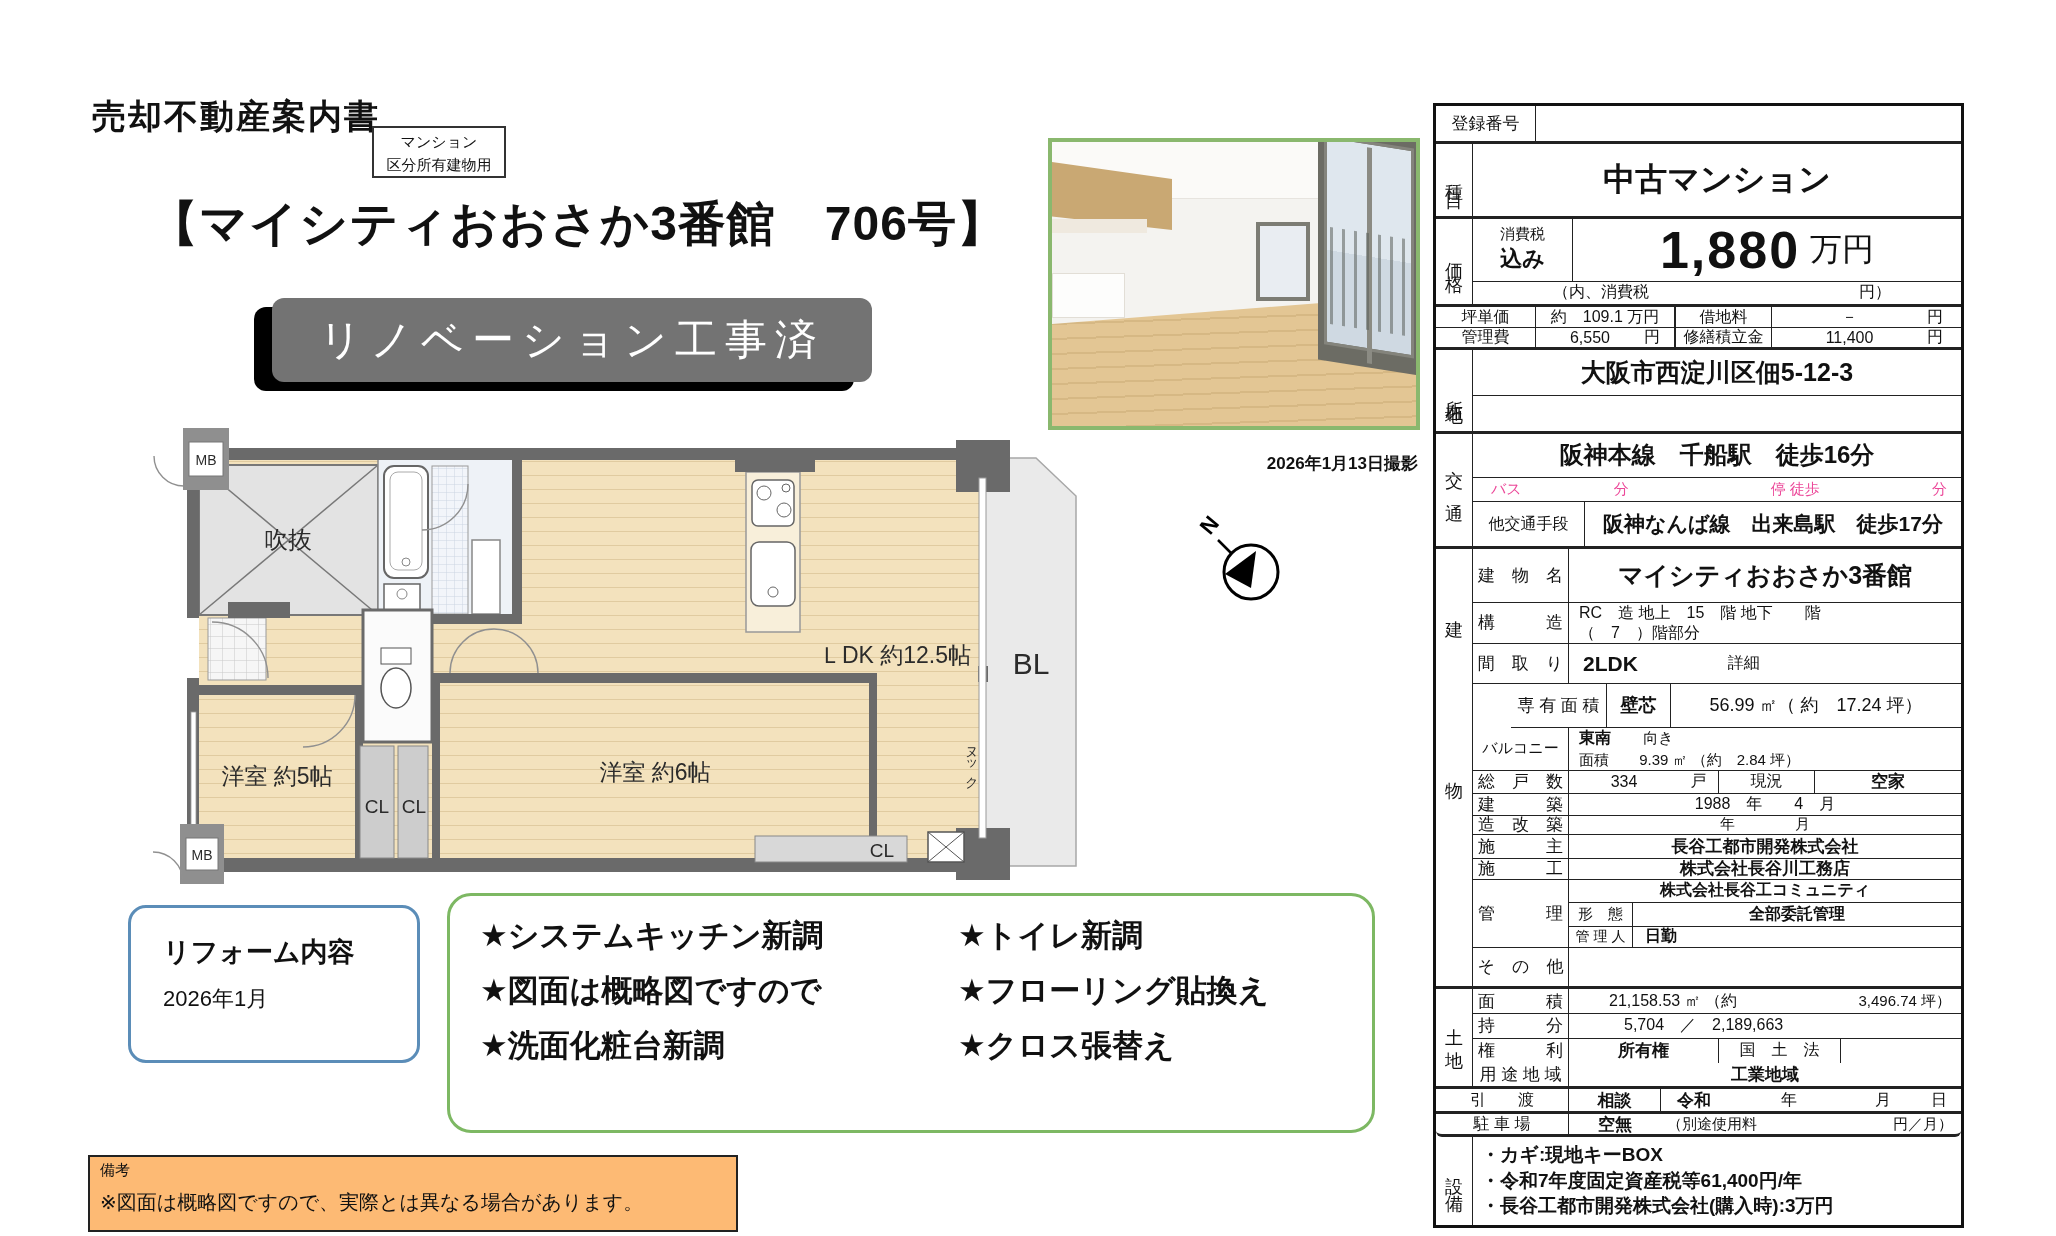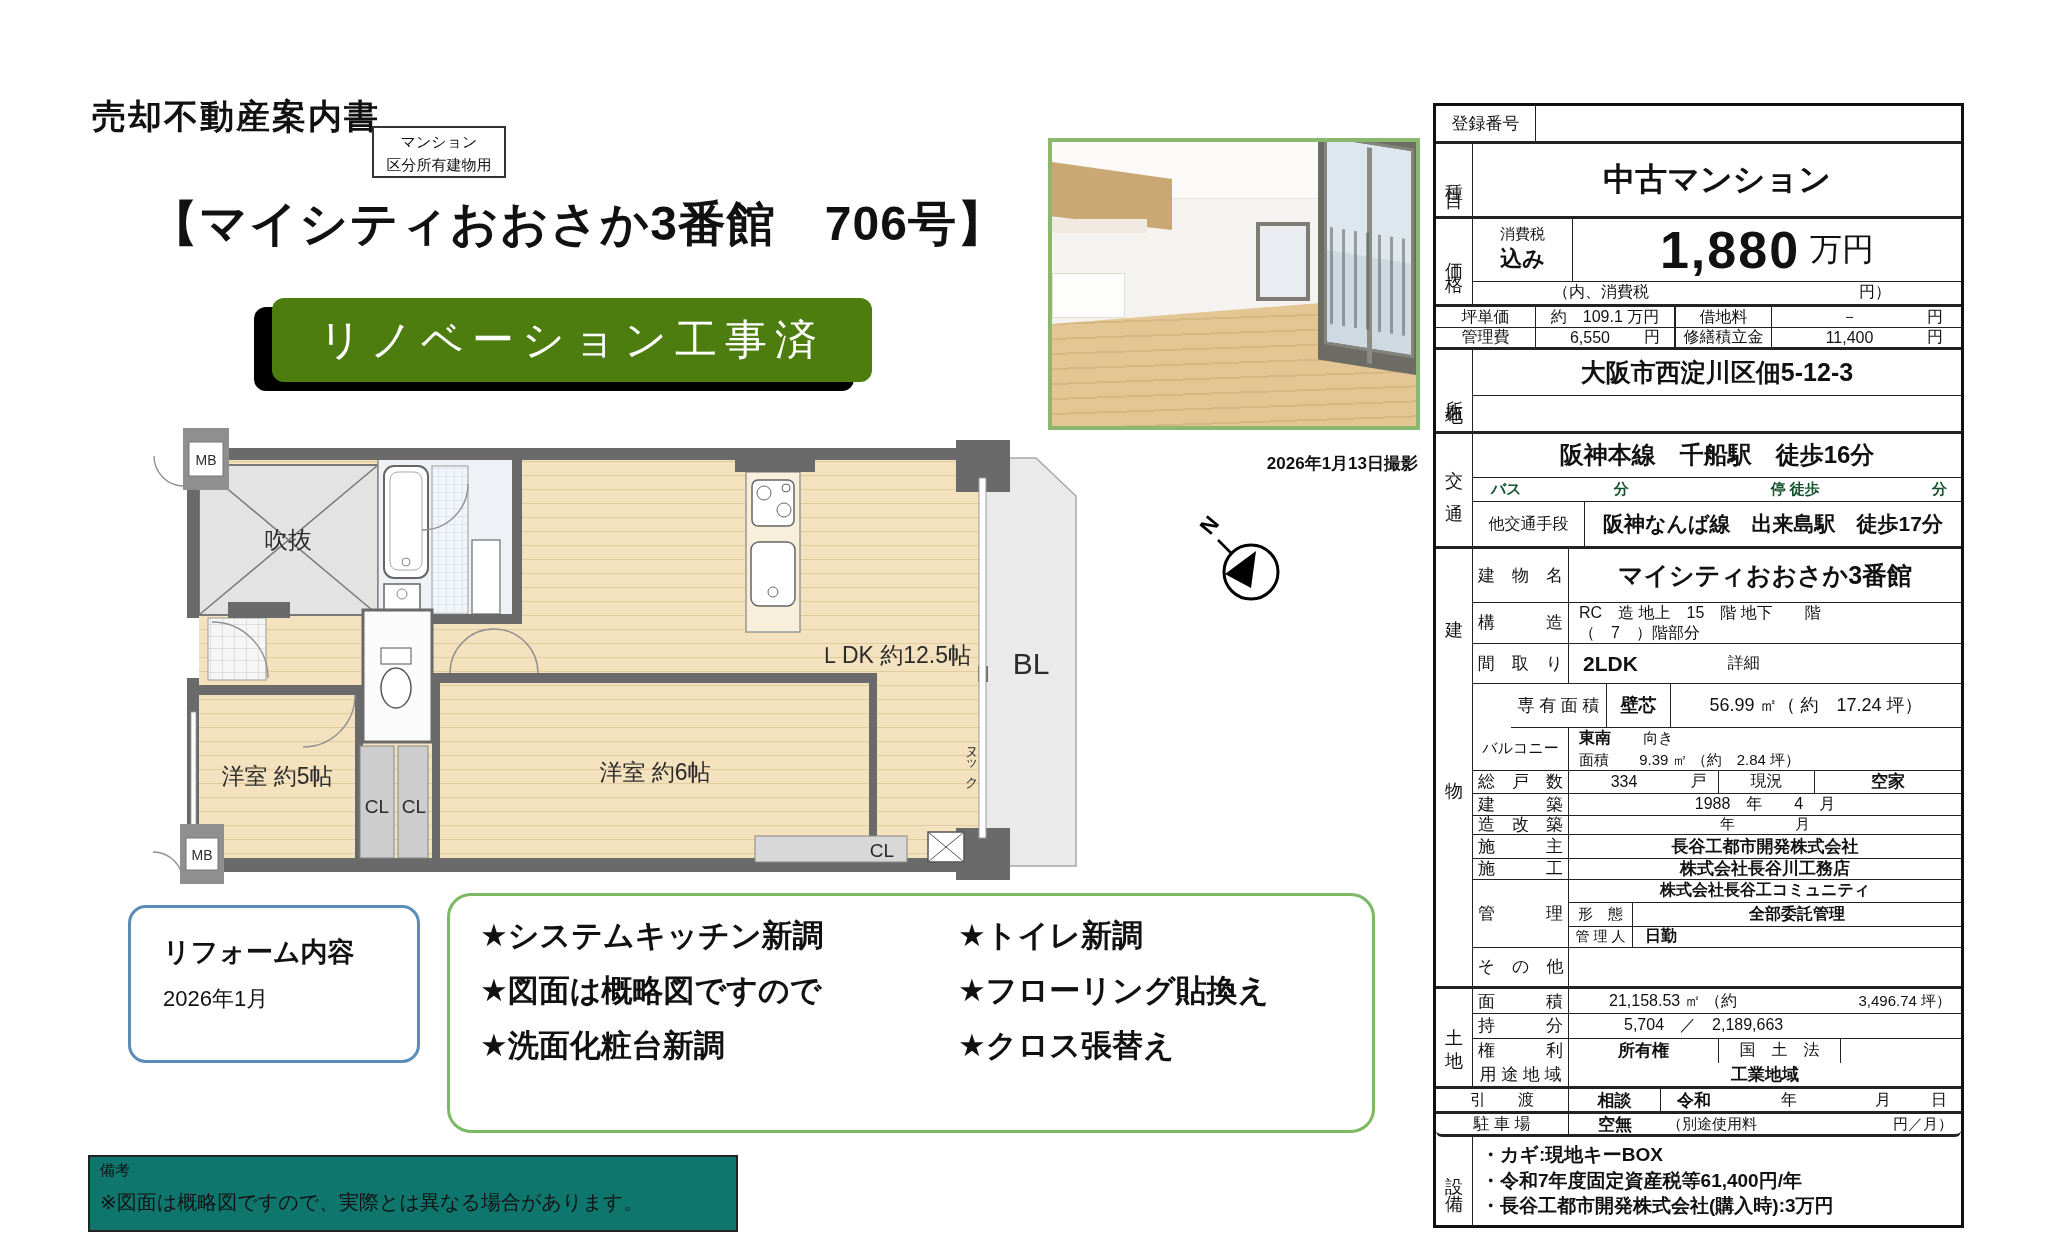--- a/index.html
+++ b/index.html
@@ -11,21 +11,21 @@
   .abs { position:absolute; }
 
   
   .doc-title { left:92px; top:94px; font-size:34px; font-weight:bold; letter-spacing:2px; }
   .type-box {
     left:372px; top:126px; width:134px; height:52px; border:2px solid #333;
     font-size:15px; line-height:1.5; text-align:center; padding-top:3px;
   }
   .heading { left:150px; top:192px; font-size:48px; font-weight:bold; letter-spacing:1px; }
   .banner {
-    left:272px; top:298px; width:600px; height:84px; background:#4d7c0f; border-radius:12px;
+    left:272px; top:298px; width:600px; height:84px; background:#737373; border-radius:12px;
     box-shadow:-18px 9px 0 #000; color:#fff; text-align:center; line-height:84px;
     font-family:"Liberation Serif","DejaVu Serif",serif; font-size:42px; letter-spacing:8px;
   }
 
   
   .photo { left:1048px; top:138px; width:372px; height:292px; border:4px solid #8ab86e; background:#f4f3f0; overflow:hidden; }
   .photo > div { position:absolute; }
   .ph-ceiling { top:0; left:0; right:0; height:20%; background:#fbfaf8; border-bottom:1px solid #e7e4df; }
   .ph-floor { left:0; right:0; bottom:0; height:46%;
     background:repeating-linear-gradient(178deg,#e3c694 0 13px,#d6b884 13px 15px);
@@ -52,21 +52,21 @@
 
   
   .reform-box { left:128px; top:905px; width:292px; height:158px; border:3px solid #5b8db8; border-radius:18px; background:#fff; padding:26px 0 0 32px; }
   .reform-box .t { font-size:27px; font-weight:bold; }
   .reform-box .d { font-size:22px; margin-top:14px; }
   .green-box { left:447px; top:893px; width:928px; height:240px; border:3px solid #7db863; border-radius:24px; background:#fff; padding:24px 0 0 30px; }
   .green-row { display:flex; font-size:31px; font-weight:bold; line-height:1.0; margin-bottom:24px; white-space:nowrap; }
   .green-row .gi-l { width:478px; }
 
   
-  .remarks { left:88px; top:1155px; width:650px; height:77px; border:2px solid #222; background:#0f766e; padding:4px 10px; }
+  .remarks { left:88px; top:1155px; width:650px; height:77px; border:2px solid #222; background:#fdba74; padding:4px 10px; }
   .remarks .rl { font-size:15px; }
   .remarks .rt { font-size:20px; margin-top:9px; }
 
   
   .ptable { left:1433px; top:103px; width:531px; border:3px solid #111; background:#fff; font-size:17px; }
   .row { display:flex; border-bottom:1px solid #222; }
   .row:last-child { border-bottom:none; }
   .thick { border-bottom-width:3px; }
   .c { display:flex; align-items:center; justify-content:center; overflow:hidden; white-space:nowrap; }
   .br { border-right:1px solid #222; }
@@ -326,21 +326,21 @@
     <div class="col">
       <div class="c bb bold" style="height:46px; font-size:25px;">大阪市西淀川区佃5-12-3</div>
       <div class="c" style="flex:1;"></div>
     </div>
   </div>
 
   <div class="row thick" style="height:115px;">
     <div class="vlab ls-d">交通</div>
     <div class="col">
       <div class="c bb bold" style="height:45px; font-size:24px;">阪神本線　千船駅　徒歩16分</div>
-      <div class="row bb" style="height:25px; font-size:15px; color:#14532d; align-items:center; border-bottom-width:1px;font-weight:bold;">
+      <div class="row bb" style="height:25px; font-size:15px; color:#ec4899; align-items:center; border-bottom-width:1px;">
         <span style="margin-left:18px;">バス</span>
         <span style="margin-left:92px;">分</span>
         <span style="margin-left:142px;">停 徒歩</span>
         <span style="margin-left:auto; margin-right:14px;">分</span>
       </div>
       <div class="row" style="height:45px; border-bottom:none;">
         <div class="c br" style="width:112px; font-size:16px;">他交通手段</div>
         <div class="c bold" style="flex:1; font-size:21px;">阪神なんば線　出来島駅　徒歩17分</div>
       </div>
     </div>

